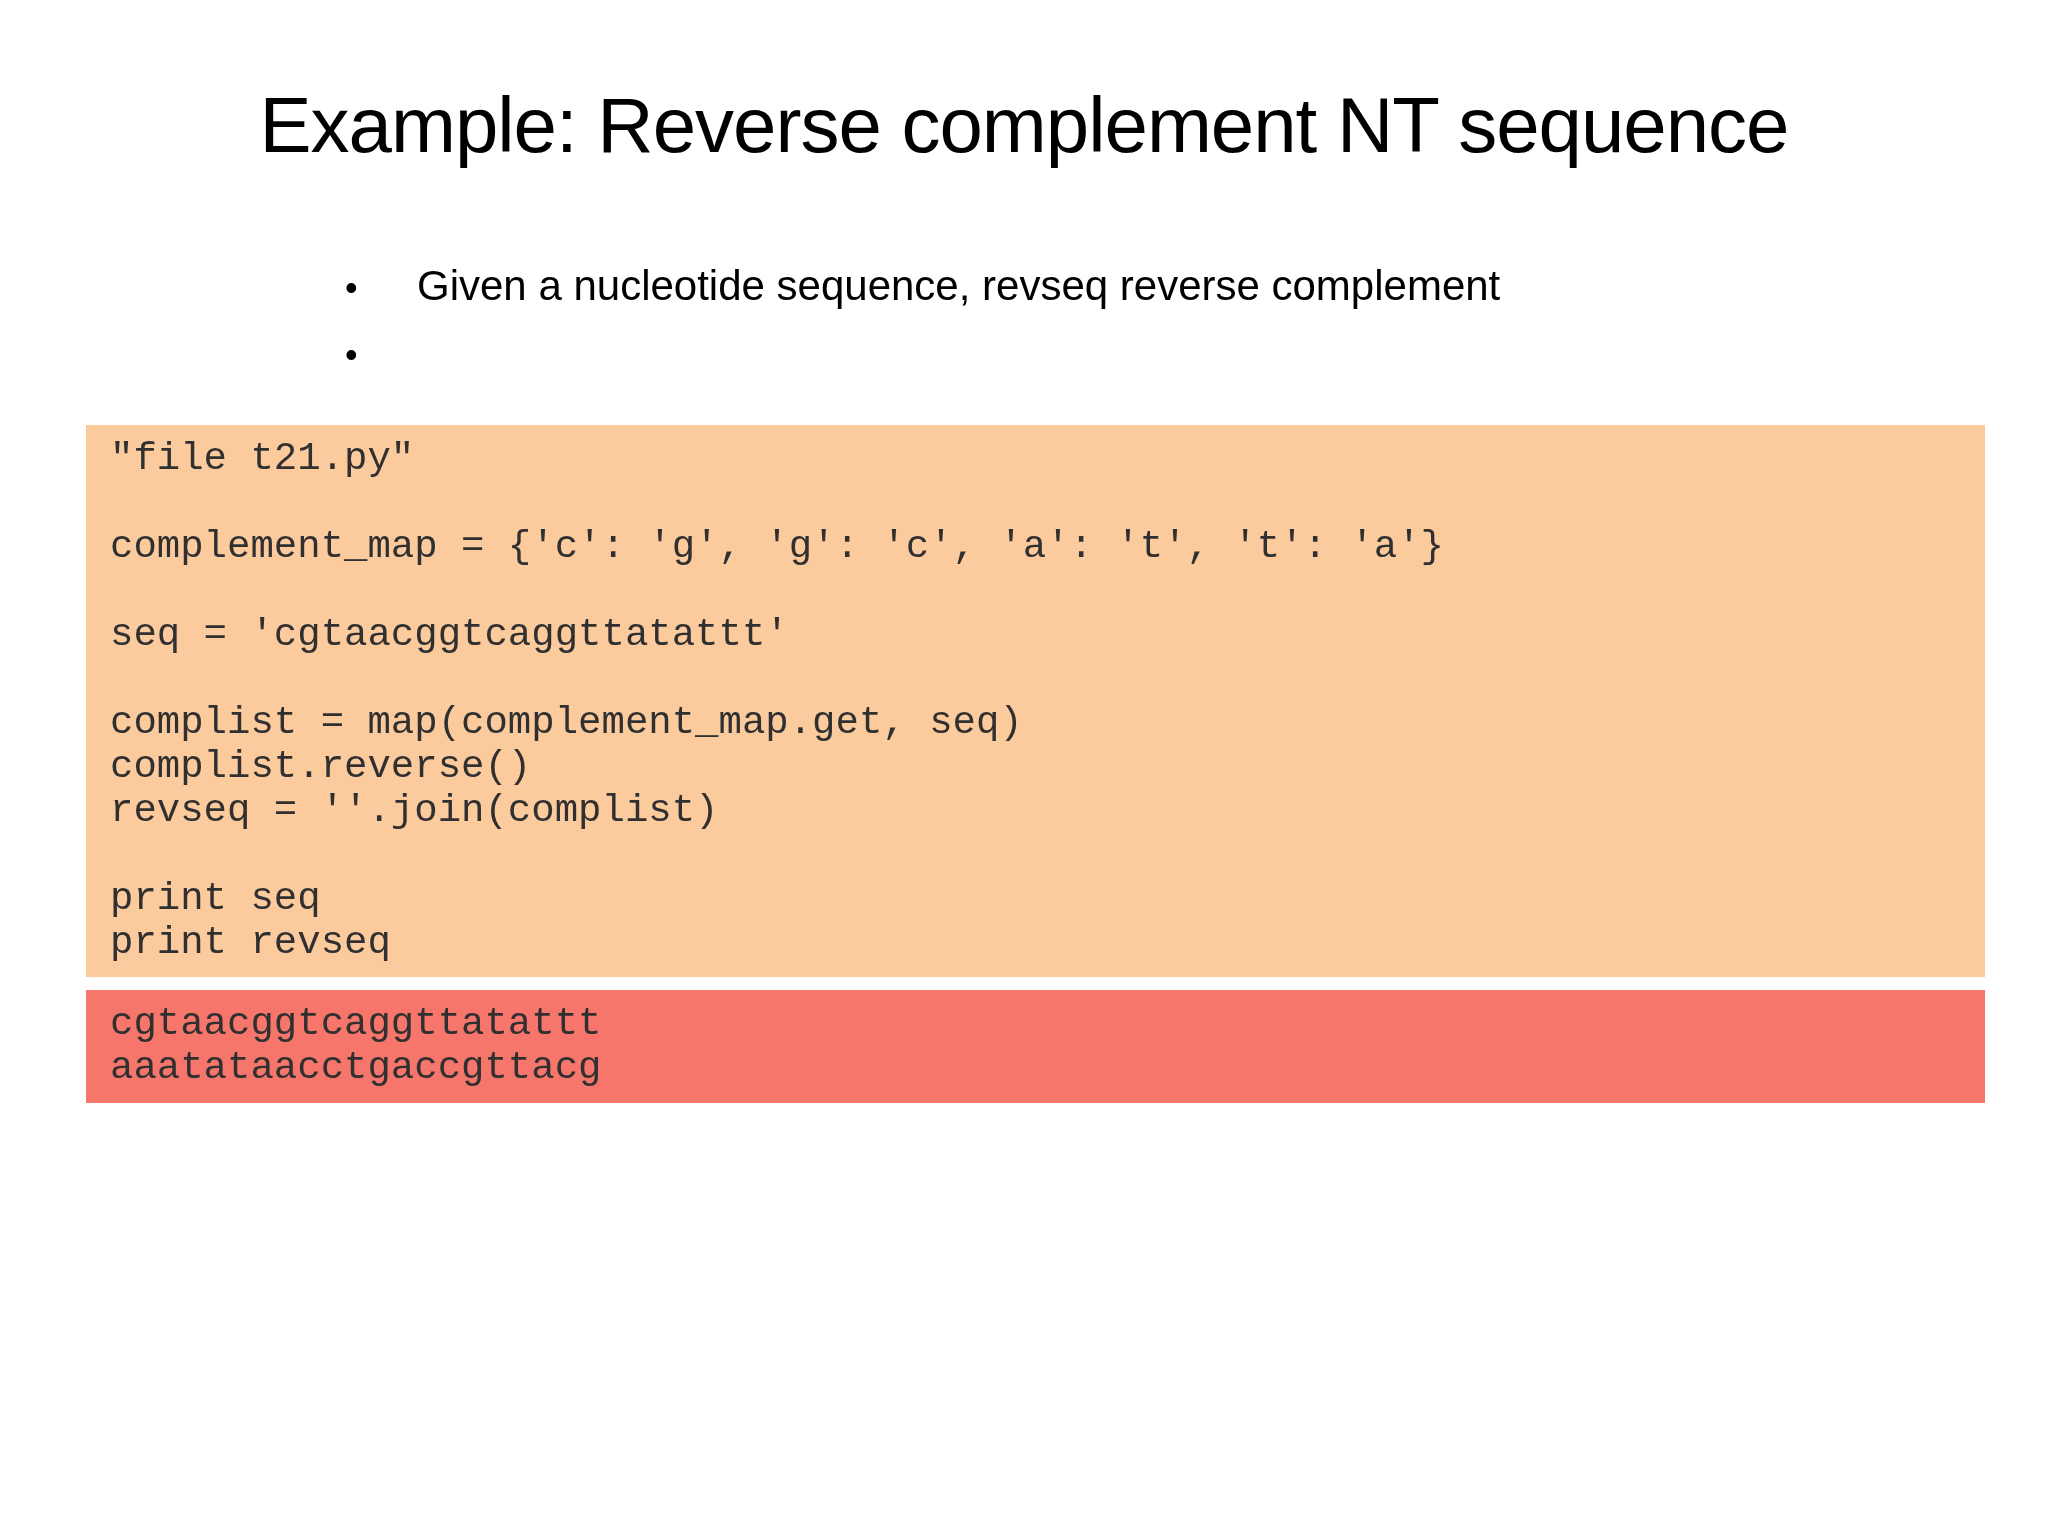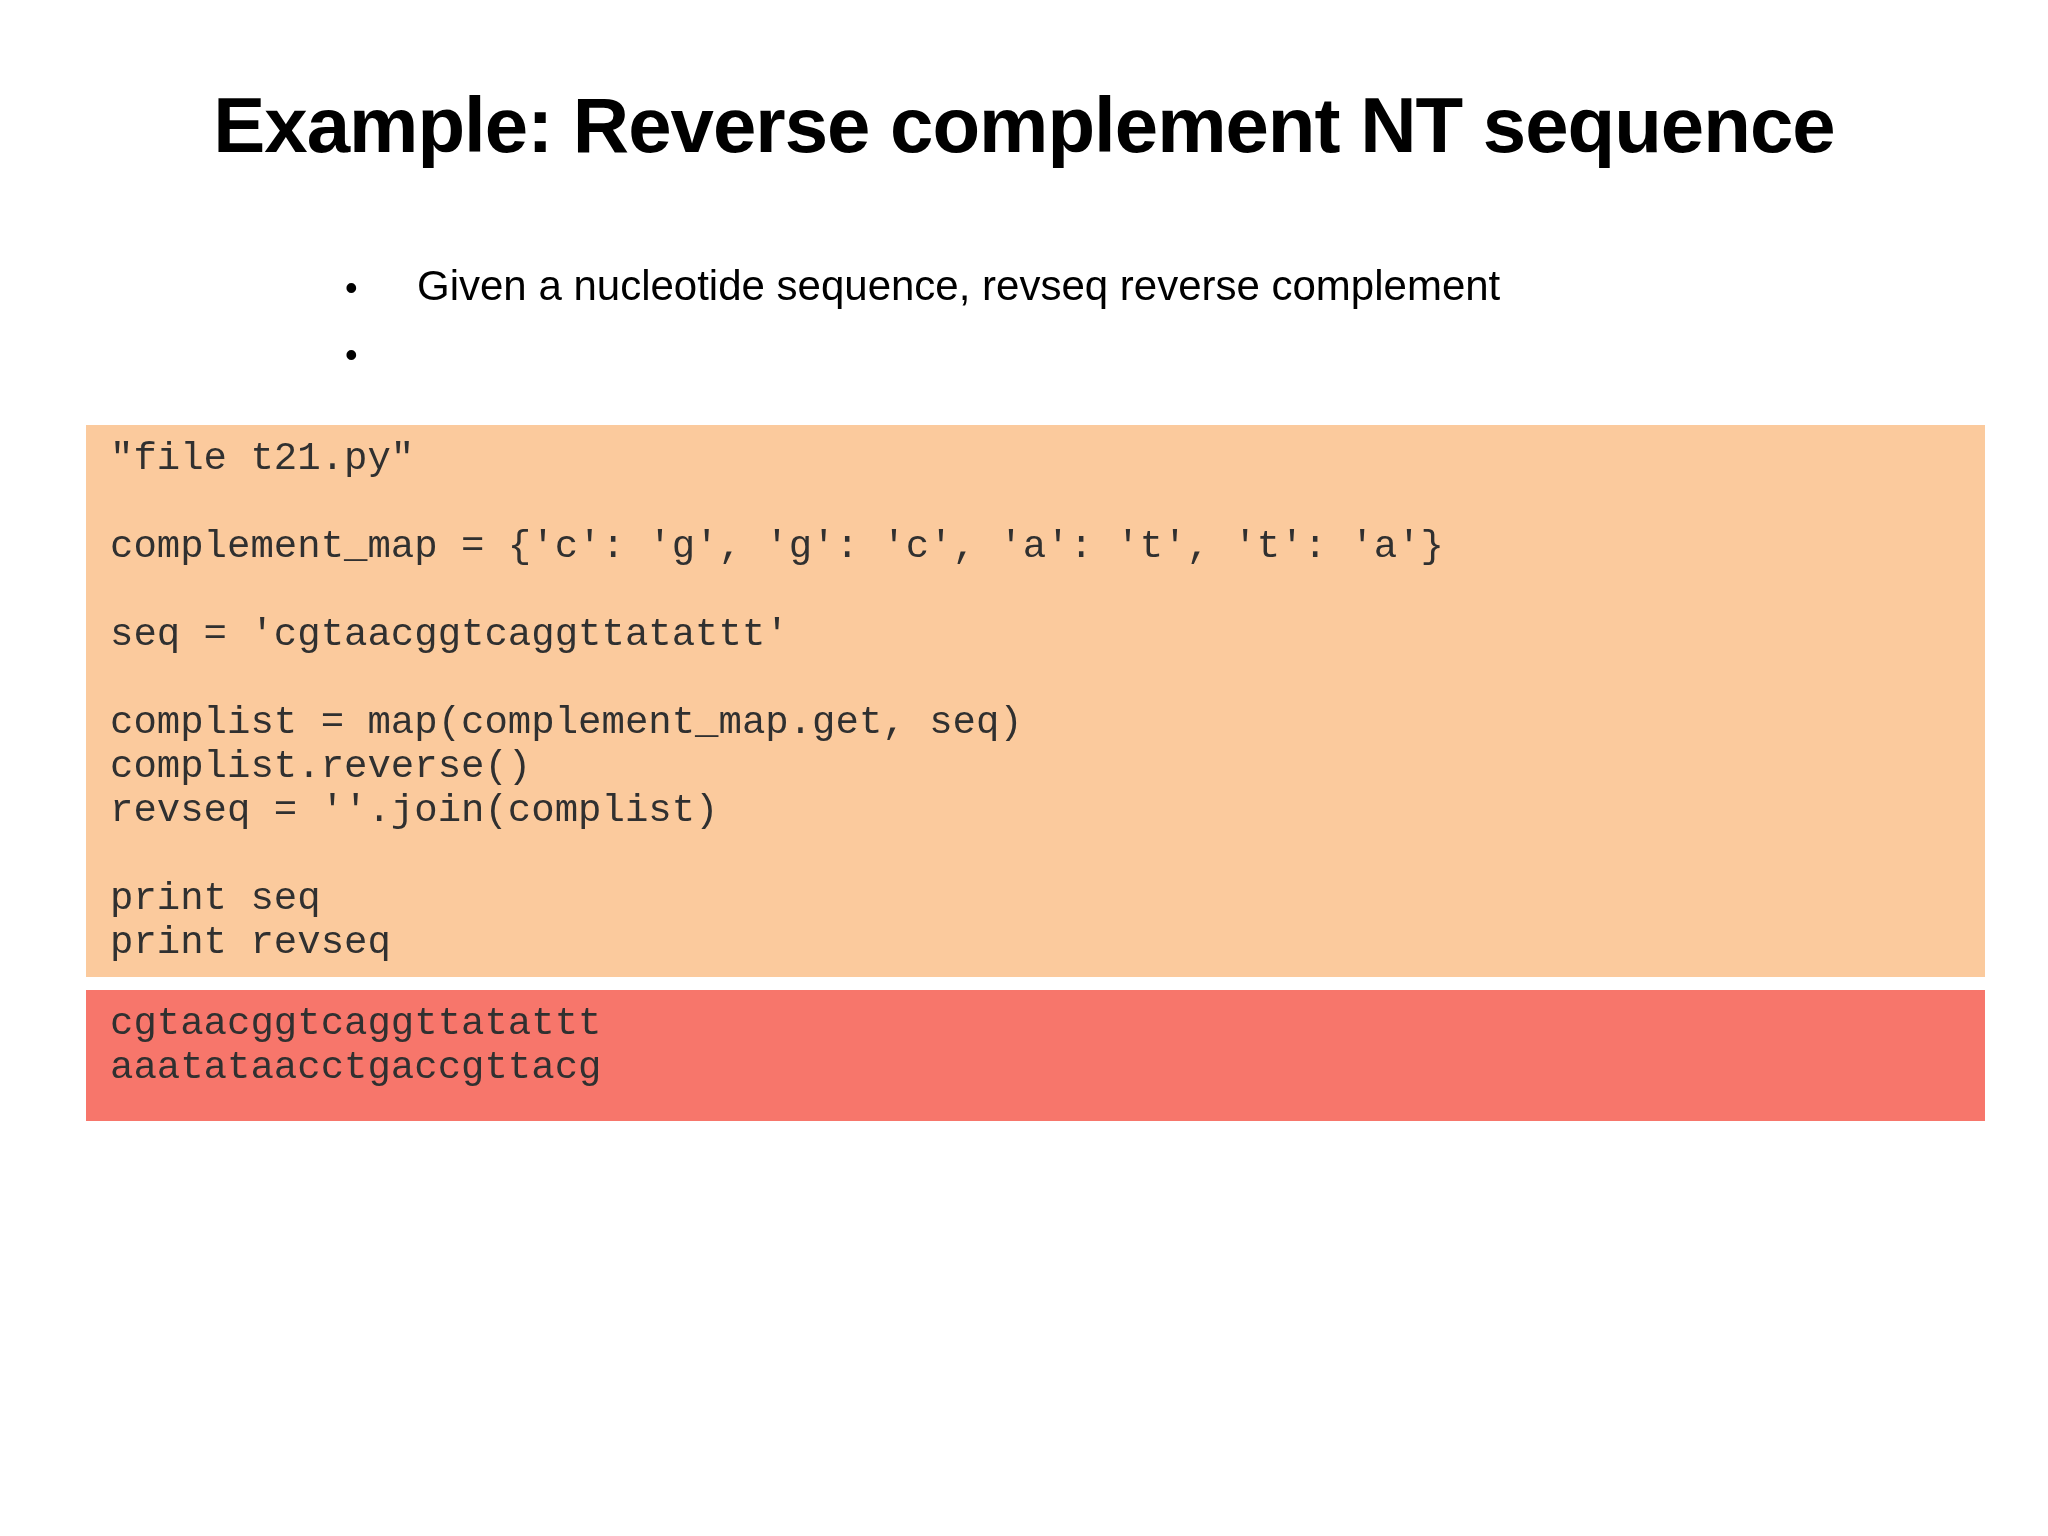--- a/index.html
+++ b/index.html
@@ -16,21 +16,21 @@
     font-family: "Liberation Sans", sans-serif;
   }
   .title {
     position: absolute;
     top: 80px;
     left: 0;
     width: 100%;
     margin: 0;
     text-align: center;
     font-size: 78px;
-    font-weight: 700;
+    font-weight: 400;
     color: var(--title-text, #000000);
     letter-spacing: -1px;
   }
   .bullets {
     position: absolute;
     top: 252px;
     left: 345px;
     margin: 0;
     padding: 0;
     list-style: none;
@@ -61,21 +61,21 @@
     overflow: hidden;
   }
   .code {
     top: 425px;
     height: 552px;
     padding: 12px 24px;
     background: var(--code-bg, #fbca9d);
   }
   .output {
     top: 990px;
-    height: 131px;
+    height: 113px;
     padding: 12px 24px;
     background: var(--output-bg, #f7766b);
   }
 </style>
 </head>
 <body>
 
 <div class="slide">
 
   <h1 class="title">Example: Reverse complement NT sequence</h1>

